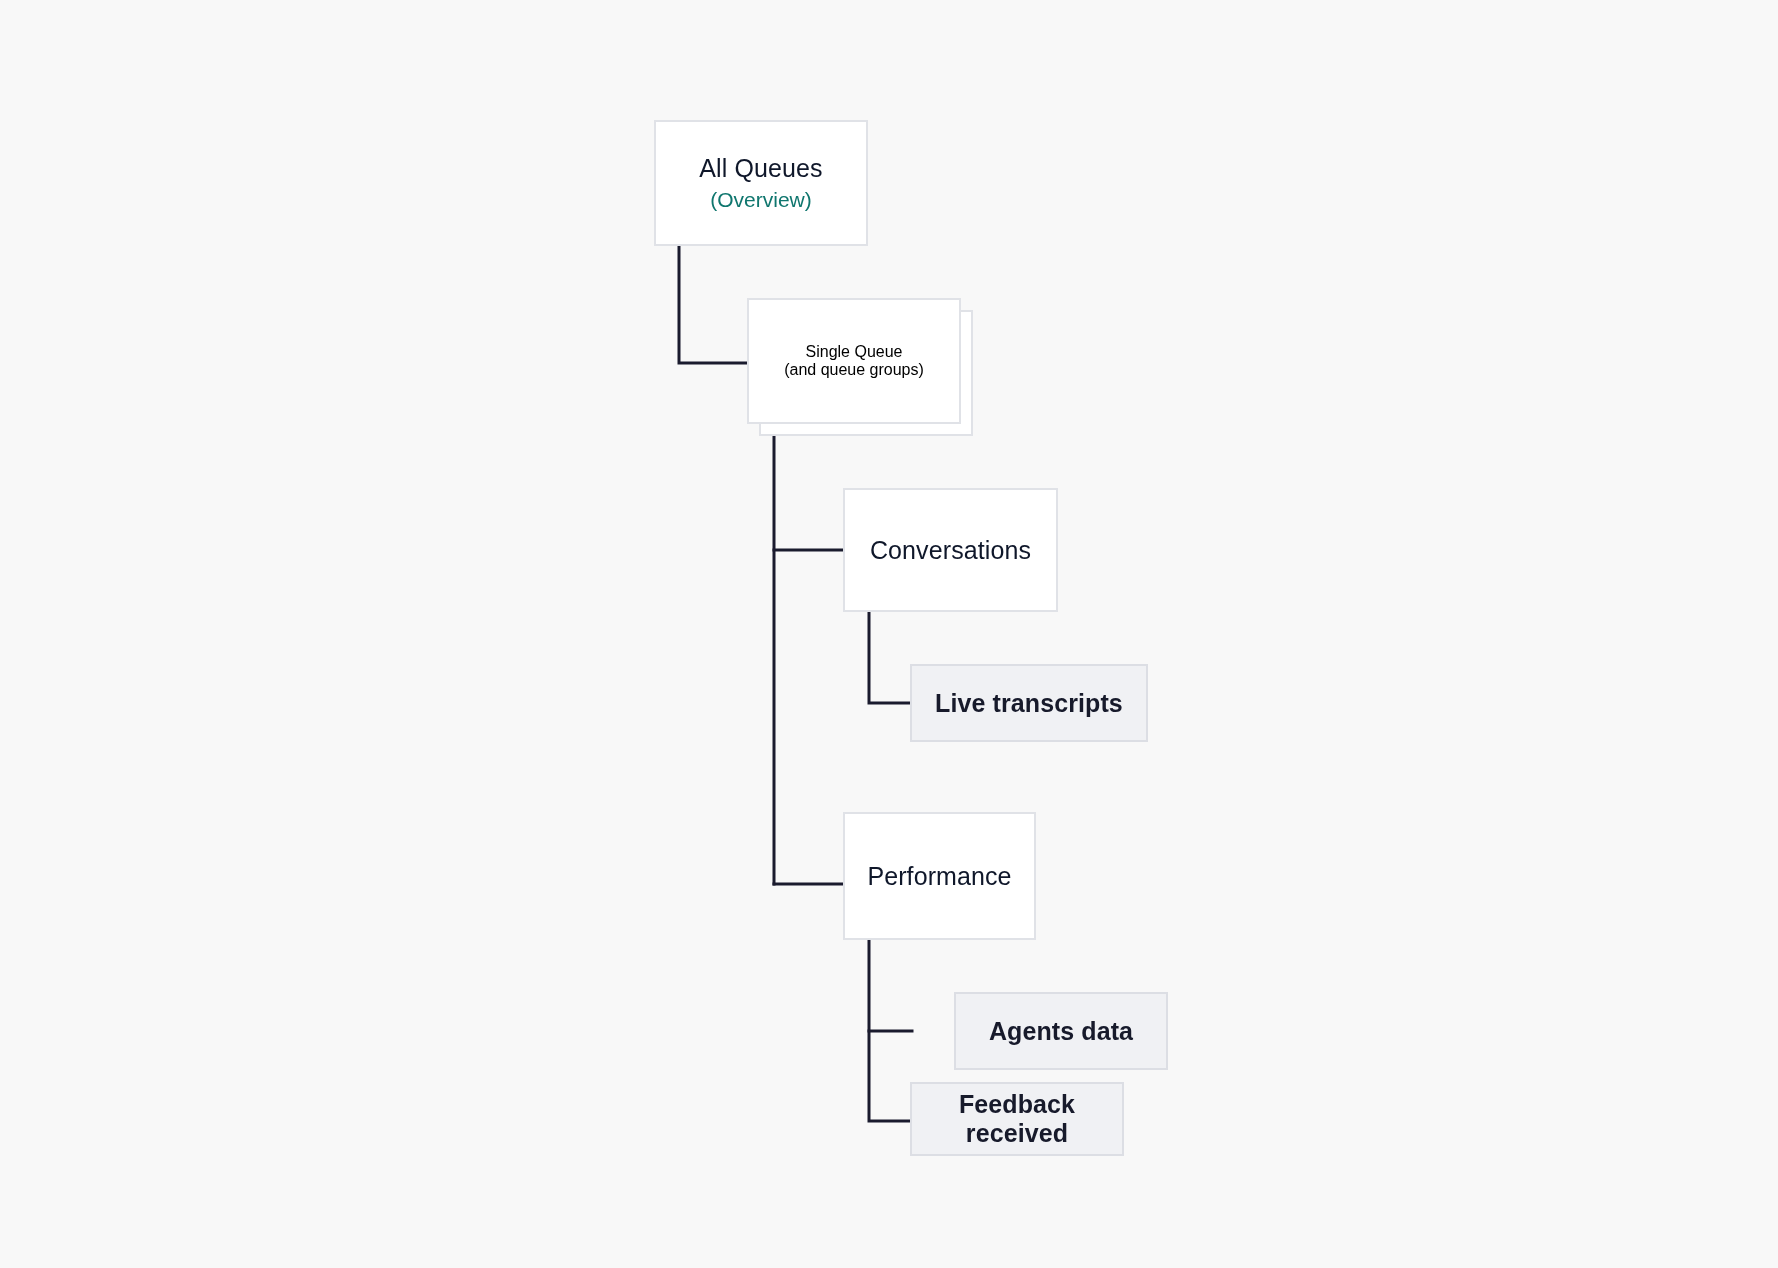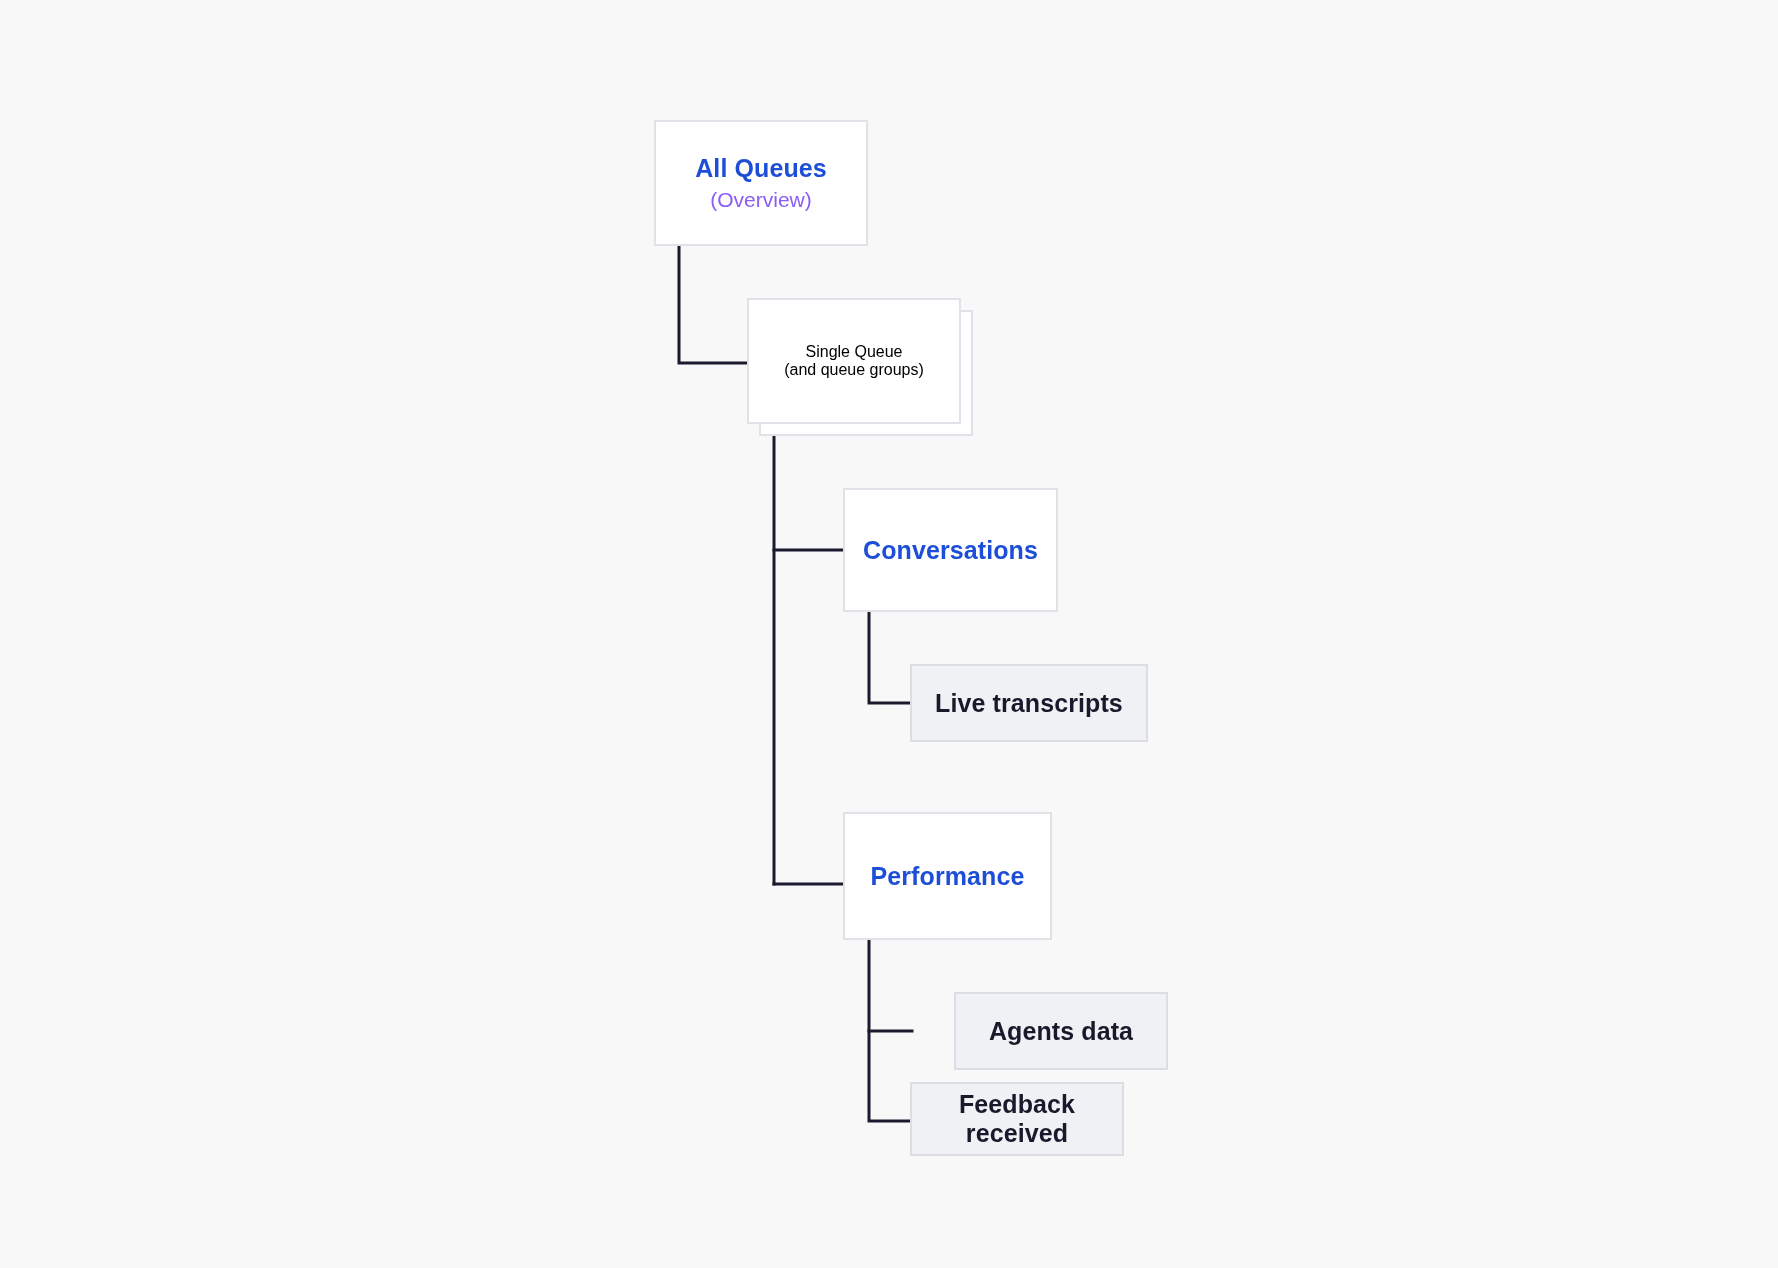--- a/index.html
+++ b/index.html
@@ -40,29 +40,29 @@
     align-items: center;
     justify-content: center;
     text-align: center;
     border: 2px solid #e0e2e7;
     background: #ffffff;
     z-index: 3;
   }
   .node.level1 { border-color: #e0e2e7; }
   .node .title {
     font-size: 25px;
-    font-weight: bold;
-    color: #1d4ed8;
+    font-weight: normal;
+    color: #0f172a;
     letter-spacing: 0.1px;
     line-height: 1.2;
   }
   .node .subtitle {
     font-size: 21px;
     font-weight: normal;
-    color: #8b5cf6;
+    color: #0f766e;
     line-height: 1.3;
     margin-top: 3px;
   }
 
   
   .stack-wrap {
     position: absolute;
     z-index: 3;
   }
   .stack-back {
@@ -149,21 +149,21 @@
   </div>
 
   <div class="node" style="left:843px; top:488px; width:215px; height:124px;">
     <div class="title">Conversations</div>
   </div>
 
   <div class="leaf" style="left:910px; top:664px; width:238px; height:78px;">
     <div class="title">Live transcripts</div>
   </div>
 
-  <div class="node" style="left:843px; top:812px; width:209px; height:128px;">
+  <div class="node" style="left:843px; top:812px; width:193px; height:128px;">
     <div class="title">Performance</div>
   </div>
 
   <div class="leaf" style="left:954px; top:992px; width:214px; height:78px;">
     <div class="title">Agents data</div>
   </div>
 
   <div class="leaf" style="left:910px; top:1082px; width:214px; height:74px;">
     <div class="title">Feedback received</div>
   </div>

